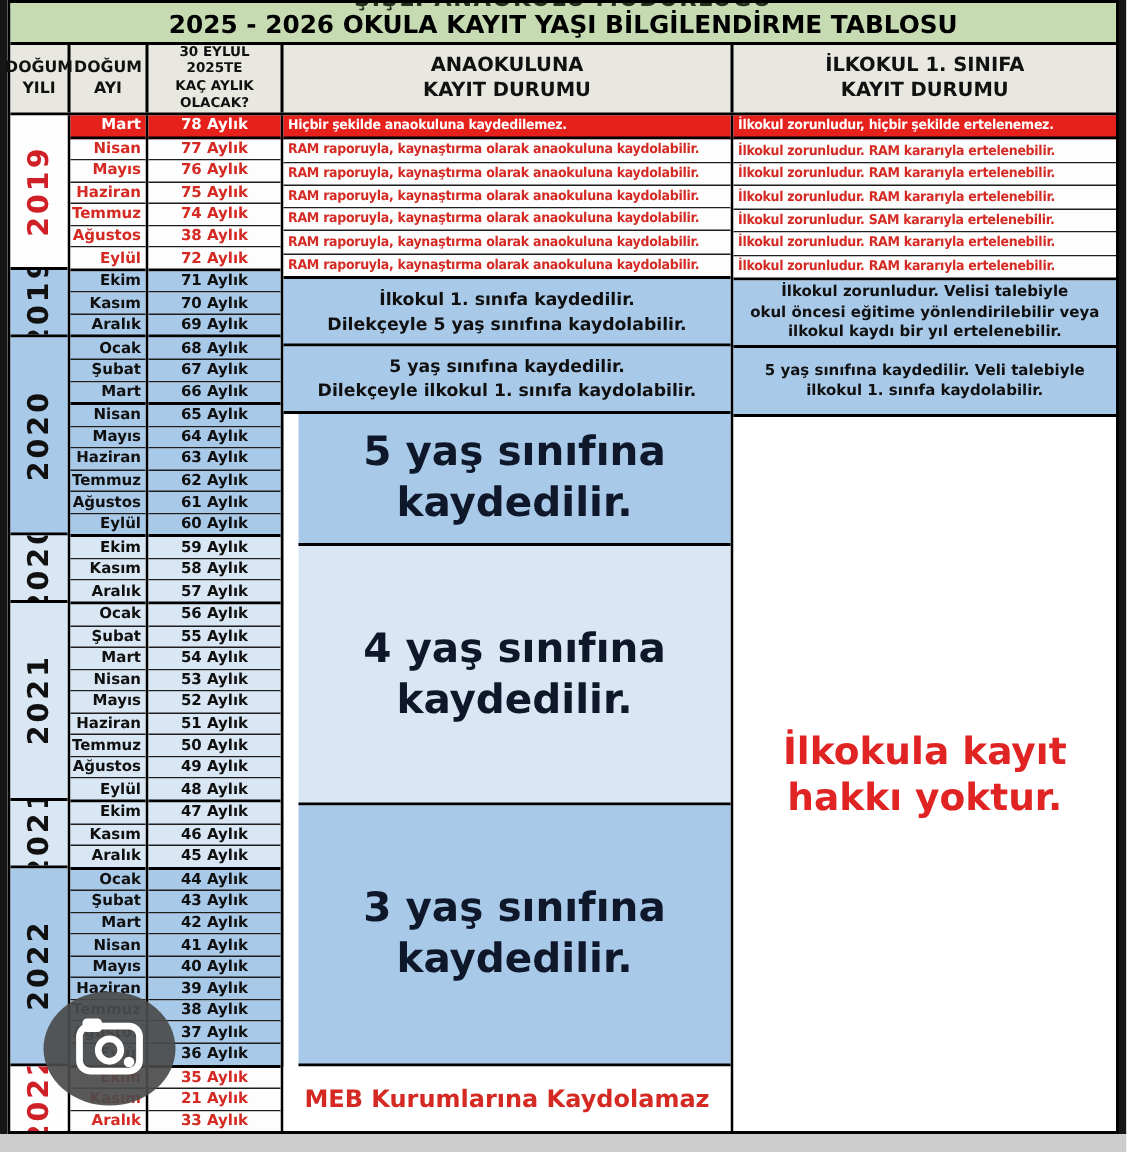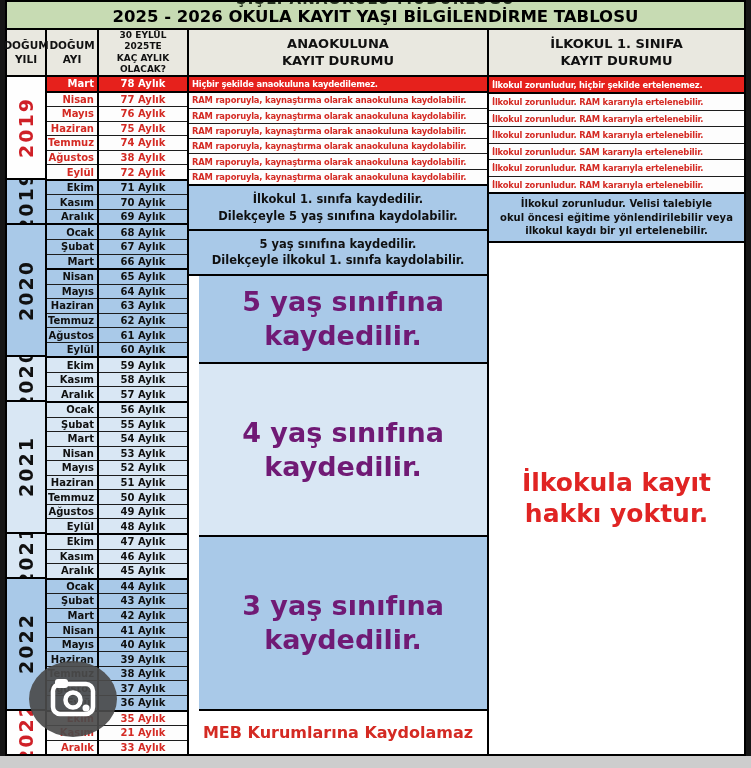--- a/index.html
+++ b/index.html
@@ -51,21 +51,21 @@
   
   .mcell{justify-content:flex-end;padding-right:3px;font-size:10px;}
   .acell{justify-content:center;font-size:10px;}
   .ycell{justify-content:center;}
   .ytext{writing-mode:vertical-rl;transform:rotate(180deg);font-size:19px;letter-spacing:2px;}
   .al{justify-content:flex-start;padding-left:3px;font-size:9px;letter-spacing:-0.2px;}
   .al .t{display:inline-block;transform:scaleX(.93);transform-origin:left center;white-space:nowrap;}
   .md{justify-content:center;text-align:center;font-size:11.5px;line-height:1.4;}
   .md .t,.sm .t,.big .t,.bigred .t,.meb .t{white-space:pre-line;width:100%;text-align:center;}
   .sm{text-align:center;font-size:10px;line-height:1.35;padding:0 4px;}
-  .big{justify-content:center;text-align:center;font-size:27px;line-height:1.25;color:#701a75;margin-left:10px;}
+  .big{justify-content:center;text-align:center;font-size:27px;line-height:1.25;color:#0f172a;margin-left:10px;}
   .bigred{justify-content:center;text-align:center;font-size:25px;line-height:1.25;color:#e02423;}
   .meb{justify-content:flex-end;text-align:center;font-size:16px;color:#d42a23;}
   
   .camera{position:absolute;left:28px;top:659px;width:90px;height:80px;border:none;background:transparent;padding:0;cursor:pointer;}
 </style>
 </head>
 <body>
 
 <div class="page">
   <div class="side l"></div>
@@ -291,20 +291,24 @@
           <span class="t">İlkokul zorunludur. RAM kararıyla ertelenebilir.</span>
         </div>
           <div class="cell rt al b" style="flex: 1 1 0px;">
           <span class="t">İlkokul zorunludur. RAM kararıyla ertelenebilir.</span>
         </div>
           <div class="cell mb b sm" style="flex: 3 3 0px;">
           <span class="t">İlkokul zorunludur. Velisi talebiyle
 okul öncesi eğitime yönlendirilebilir veya
 ilkokul kaydı bir yıl ertelenebilir.</span>
         </div>
+          <div class="cell mb b sm" style="flex: 3 3 0px;">
+          <span class="t">5 yaş sınıfına kaydedilir. Veli talebiyle
+ilkokul 1. sınıfa kaydolabilir.</span>
+        </div>
           <div class="cell wt bigred" style="flex: 33 33 0px;">
           <span class="t">İlkokula kayıt
 hakkı yoktur.</span>
         </div>
         </div>
 
     </div>
   </div>
 
   <button class="camera">

